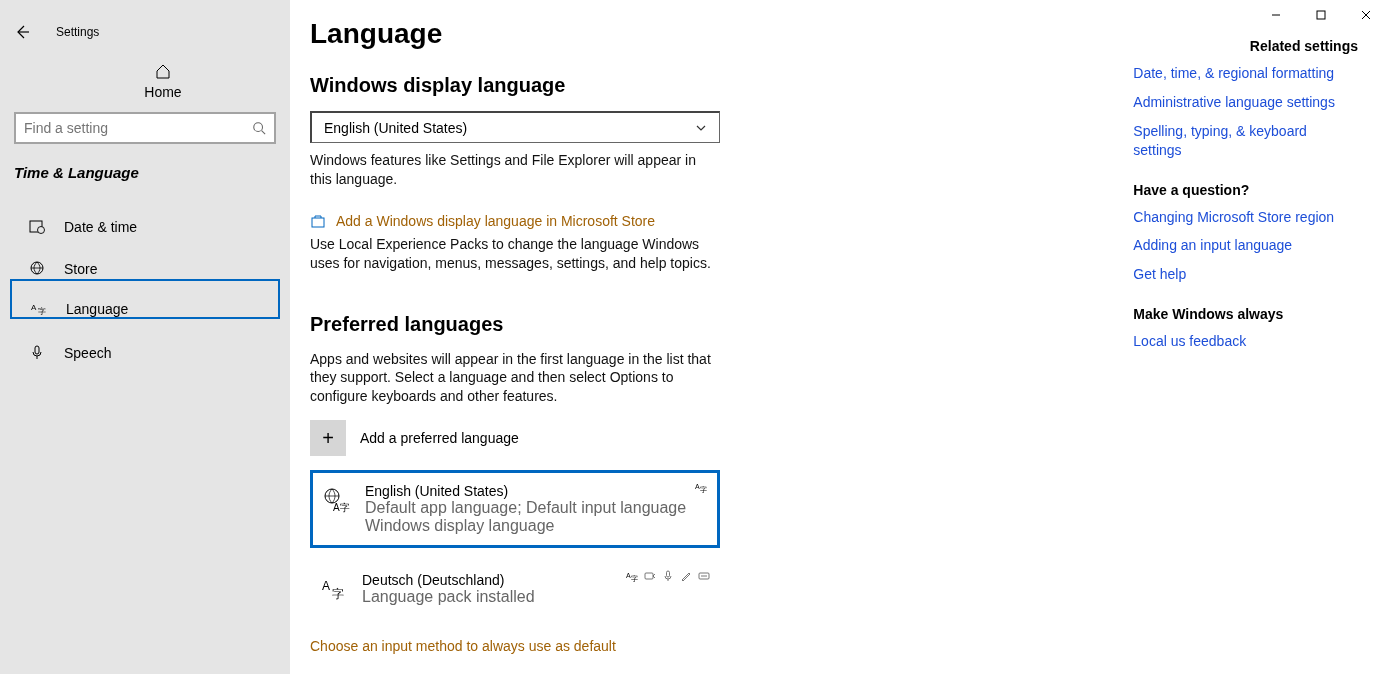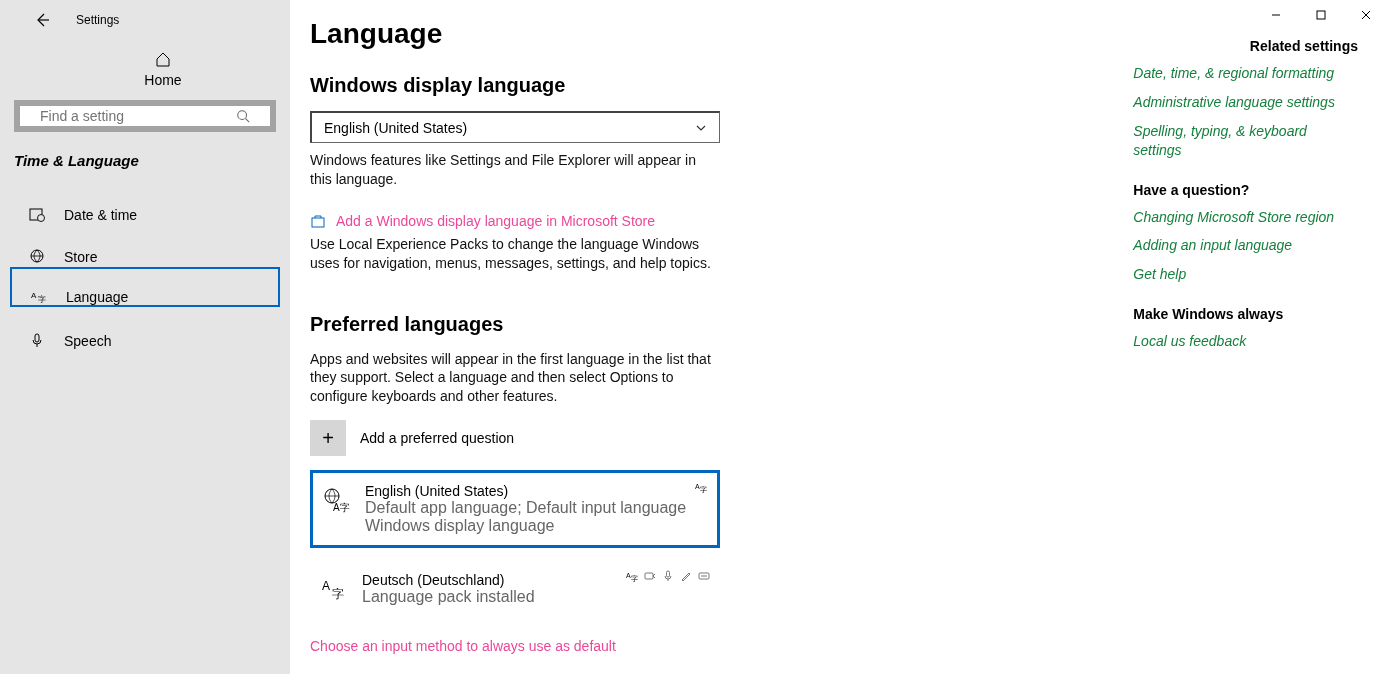--- a/index.html
+++ b/index.html
@@ -18,21 +18,22 @@
     width: 290px;
     height: 100%;
     background: #e5e5e5;
     display: flex;
     flex-direction: column;
   }
   .sidebar-header {
     display: flex;
     align-items: center;
     height: 40px;
-    padding-left: 30px;
+    padding-left: 10px;
+    margin-top: 12px;
   }
   .back-btn {
     width: 24px; height: 24px;
     display: flex; align-items: center; justify-content: center;
     cursor: pointer;
   }
   .win-title {
     margin-left: 22px;
     font-size: 12px;
   }
@@ -42,25 +43,25 @@
     height: 40px;
     padding-left: 36px;
     gap: 4px;
     cursor: pointer;
     margin-top: 10px;
     flex-direction: column;
   }
   .search-box {
     margin: 10px 14px 0 14px;
     height: 32px;
-    border: 6px solid #a3a3a3;
+    border: 2px solid #a3a3a3;
     background: #fff;
     display: flex;
     align-items: center;
-    padding: 0 20px;
+    padding: 0 8px;
   }
   .search-box input {
     flex: 1;
     border: none;
     outline: none;
     font-size: 14px;
     color: #555;
     background: transparent;
   }
   .section-label {
@@ -129,21 +130,21 @@
     line-height: 1.35;
   }
   .link-row {
     display: flex;
     align-items: center;
     gap: 10px;
     margin-top: 24px;
     margin-bottom: 6px;
   }
   .link {
-    color: #ec4899;
+    color: #a16207;
     cursor: pointer;
   }
   .store-icon { color: #0067c0; }
   .pref-block { margin-top: 40px; }
   .add-lang-row {
     display: flex;
     align-items: center;
     margin-top: 14px;
     gap: 14px;
     cursor: pointer;
@@ -188,27 +189,26 @@
     padding-top: 20px;
   }
   .rail-head {
     font-size: 14px;
     font-weight: 600;
     margin-bottom: 10px;
     margin-top: 22px;
   }
   .rail-head:first-child { margin-top: 0; text-align: right; }
   .rail-link {
-    color: #15803d;
+    color: #1d4ed8;
     font-size: 14px;
     cursor: pointer;
     display: block;
     margin-bottom: 10px;
     line-height: 1.35;
-    font-style: italic;
   }
   
   .win-controls {
     position: absolute;
     top: 0; right: 0;
     display: flex;
   }
   .win-controls div {
     width: 45px; height: 30px;
     display: flex; align-items: center; justify-content: center;
@@ -319,21 +319,21 @@
       <span class="link">Add a Windows display language in Microsoft Store</span>
     </div>
     <p class="desc">Use Local Experience Packs to change the language Windows uses for navigation, menus, messages, settings, and help topics.</p>
 
     <div class="pref-block">
       <h2 class="subheading">Preferred languages</h2>
       <p class="desc">Apps and websites will appear in the first language in the list that they support. Select a language and then select Options to configure keyboards and other features.</p>
 
       <div class="add-lang-row">
         <div class="add-btn">+</div>
-        <span>Add a preferred question</span>
+        <span>Add a preferred language</span>
       </div>
 
       <div class="lang-card selected">
         <div class="lang-icon">
           <svg width="28" height="28" viewBox="0 0 28 28">
               <circle cx="9" cy="9" r="7" stroke="#000" fill="none"></circle>
               <path d="M2 9 H16 M9 2 C5 6 5 12 9 16 M9 2 C13 6 13 12 9 16" stroke="#000" fill="none" stroke-width="0.7"></path>
               <text x="10" y="24" font-size="10">A字</text>
             </svg>
         </div>

